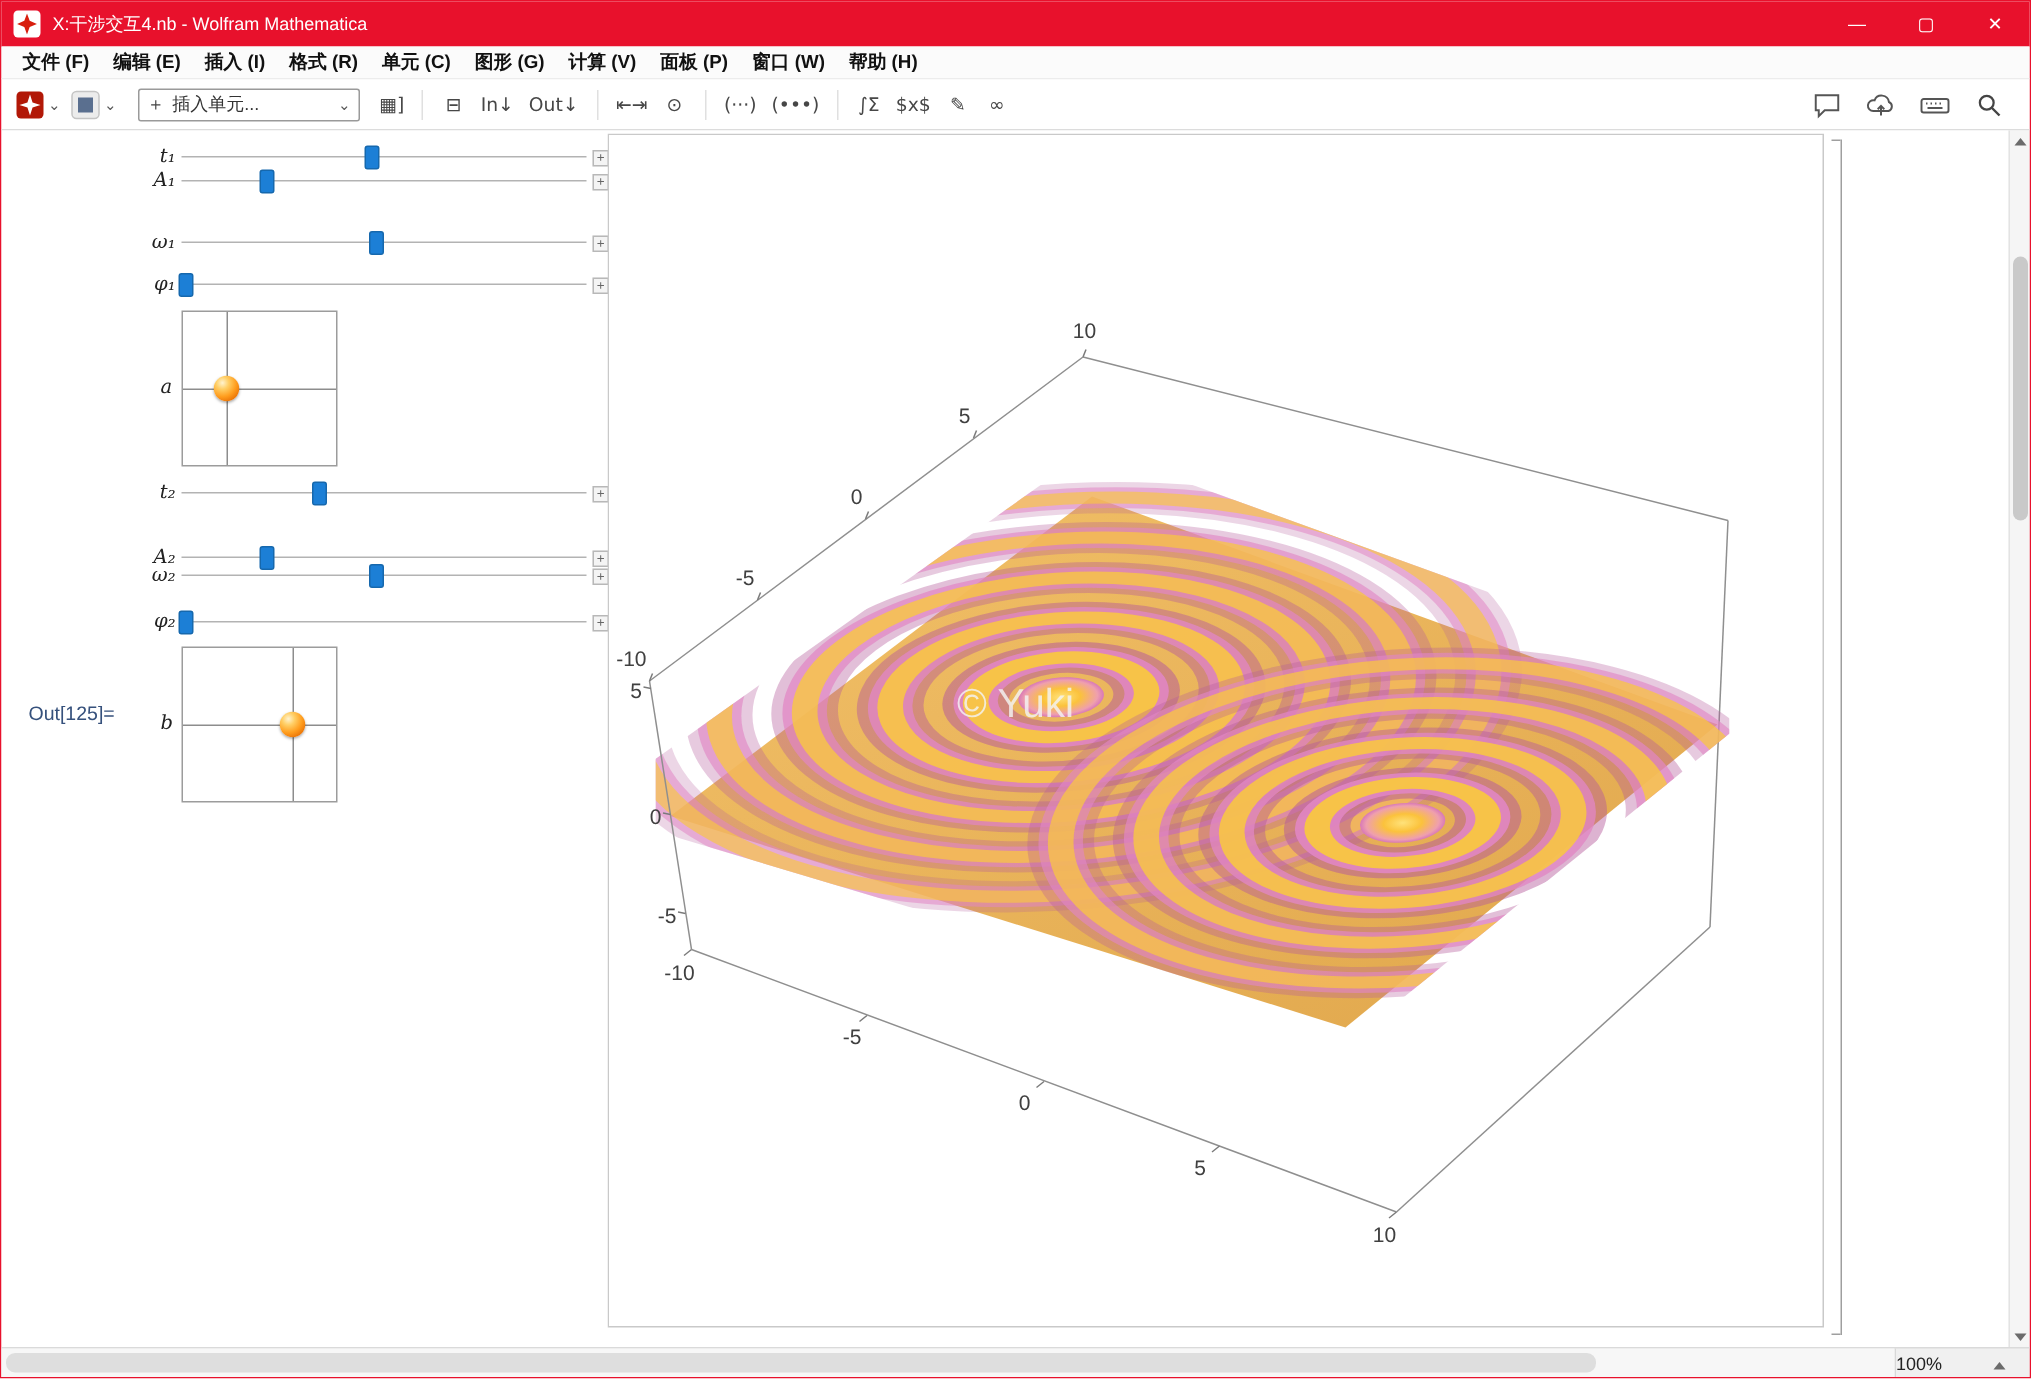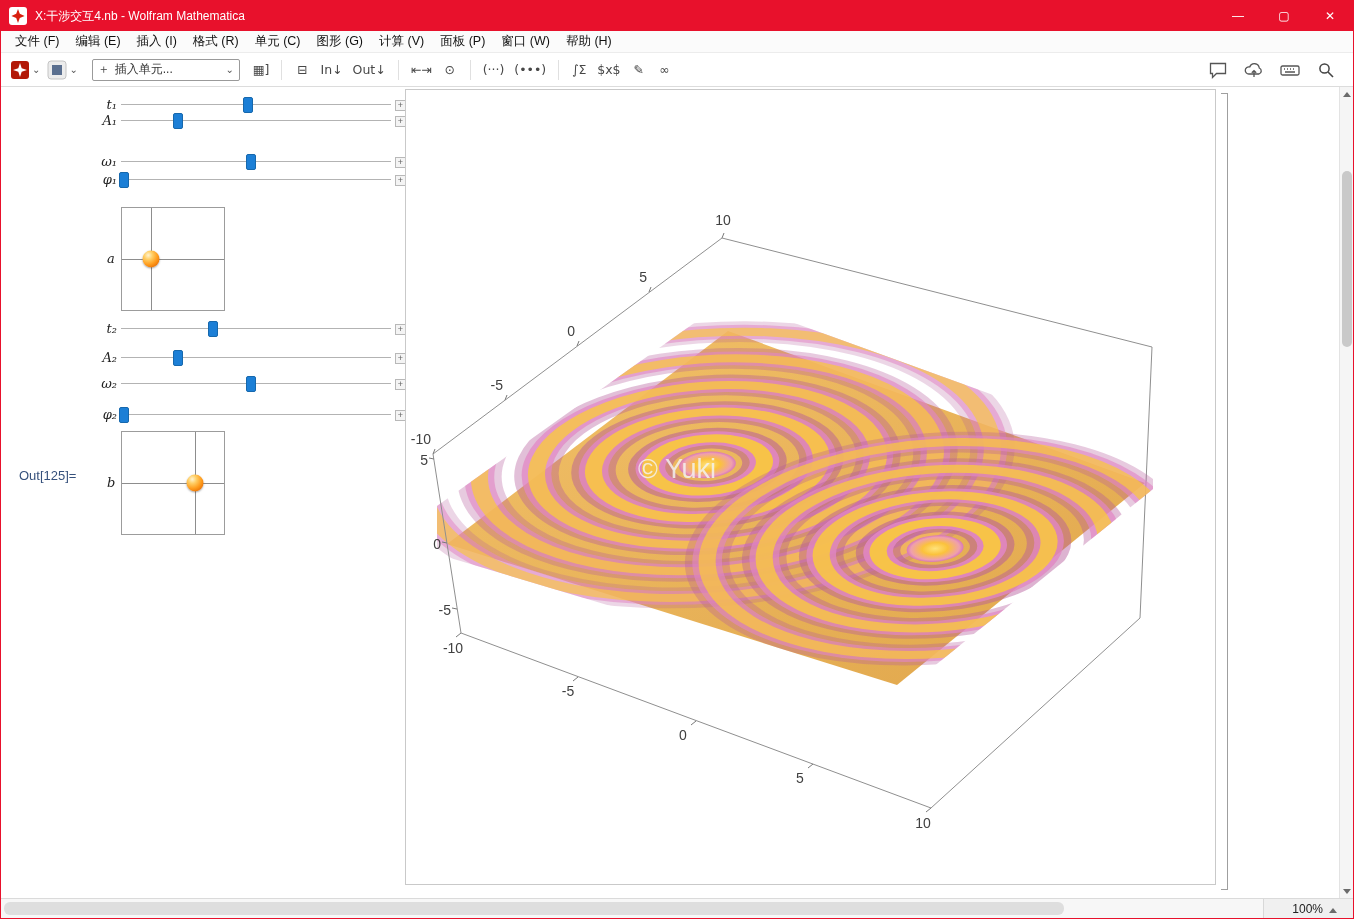--- a/index.html
+++ b/index.html
@@ -9,21 +9,21 @@
 
   
   .titlebar { position:absolute; left:0; top:0; width:100%; height:30px; background:#e8112c; display:flex; align-items:center; }
   .app-icon { width:18px; height:18px; margin:0 8px 0 8px; background:#fff; border-radius:3px; display:flex; align-items:center; justify-content:center; }
   .title-text { color:#fff; font-size:12px; }
   .win-btns { position:absolute; right:0; top:0; height:30px; display:flex; }
   .wbtn { width:46px; height:30px; border:none; background:transparent; color:#fff; font-size:12px; cursor:default; }
 
   
   .menubar { position:absolute; left:0; top:30px; width:100%; height:22px; background:#fbfbfb; display:flex; align-items:center; padding-left:6px; border-bottom:1px solid #ececec; }
-  .mitem { padding:2px 8px; font-size:12.5px; color:#111; }
+  .mitem { padding:2px 8px; font-size:12.5px; color:#111;font-weight:bold; }
 
   
   .toolbar { position:absolute; left:0; top:52px; width:100%; height:34px; background:#ffffff; border-bottom:1px solid #dcdcdc; display:flex; align-items:center; padding-left:8px; }
   .tb-ic { width:22px; height:22px; border:none; background:transparent; display:flex; align-items:center; justify-content:center; }
   .chev { font-size:10px; color:#555; margin:0 6px 0 1px; }
   .combo { width:148px; height:22px; border:1px solid #9a9a9a; border-radius:2px; display:flex; align-items:center; padding:0 5px; margin:0 8px; color:#333; font-size:12px; background:#fff; }
   .combo .plus { margin-right:5px; color:#444; }
   .combo .cchev { margin-left:auto; font-size:10px; color:#555; }
   .tb-tx { height:24px; min-width:26px; border:none; background:transparent; color:#474747; font-size:12.5px; padding:0 5px; font-family:"DejaVu Sans", sans-serif; }
   .sep { width:1px; height:20px; background:#e0e0e0; margin:0 7px; }
@@ -58,21 +58,21 @@
   .vscroll { position:absolute; right:0; top:86px; bottom:20px; width:14px; background:#f5f5f5; border-left:1px solid #e3e3e3; }
   .varrow { position:absolute; left:0; width:14px; height:14px; display:flex; align-items:center; justify-content:center; }
   .varrow.up { top:0; } .varrow.down { bottom:0; }
   .tri-up { width:0; height:0; border-left:4px solid transparent; border-right:4px solid transparent; border-bottom:5px solid #6b6b6b; }
   .tri-down { width:0; height:0; border-left:4px solid transparent; border-right:4px solid transparent; border-top:5px solid #6b6b6b; }
   .vthumb { position:absolute; left:2px; top:84px; width:10px; height:176px; background:#c9c9c9; border-radius:5px; }
 
   .statusbar { position:absolute; left:0; bottom:0; width:100%; height:20px; background:#f0f0f0; border-top:1px solid #dadada; display:flex; align-items:center; }
   .hscroll { position:relative; flex:1; height:100%; background:#f7f7f7; }
   .hthumb { position:absolute; left:3px; top:3px; height:13px; width:1060px; background:#dedede; border-radius:6px; }
-  .zoombox { width:90px; height:100%; display:flex; align-items:center; justify-content:flex-end; gap:6px; padding-right:16px; border-left:1px solid #d8d8d8; font-size:12px; color:#222; }
+  .zoombox { width:90px; height:100%; display:flex; align-items:center; justify-content:space-between; gap:6px; padding-right:16px; border-left:1px solid #d8d8d8; font-size:12px; color:#222; }
 
   svg text { font-family:"Liberation Sans", sans-serif; }
 </style>
 </head>
 <body>
 
 <div class="window">
 
   <div class="titlebar">
     <span class="app-icon">
@@ -185,21 +185,21 @@
         </div>
       <button class="splus">+</button>
     </div>
     <div class="srow" style="top:66px">
       <span class="slab">ω₁</span>
       <div class="strack">
           <div class="sthumb" style="left: calc(48% - 5px);"></div>
         </div>
       <button class="splus">+</button>
     </div>
-    <div class="srow" style="top:84px">
+    <div class="srow" style="top:94px">
       <span class="slab">φ₁</span>
       <div class="strack">
           <div class="sthumb" style="left: calc(1% - 5px);"></div>
         </div>
       <button class="splus">+</button>
     </div>
 
     <span class="loclab" style="left:106px; top:164px">a</span>
     <div class="locpad" style="top:120px">
       <div class="loc-v" style="left: 28%;"></div>
@@ -207,21 +207,21 @@
       <div class="loc-ball" style="left: 28%; top: 50%;"></div>
     </div>
 
     <div class="srow" style="top:233px">
       <span class="slab">t₂</span>
       <div class="strack">
           <div class="sthumb" style="left: calc(34% - 5px);"></div>
         </div>
       <button class="splus">+</button>
     </div>
-    <div class="srow" style="top:262px">
+    <div class="srow" style="top:276px">
       <span class="slab">A₂</span>
       <div class="strack">
           <div class="sthumb" style="left: calc(21% - 5px);"></div>
         </div>
       <button class="splus">+</button>
     </div>
     <div class="srow" style="top:288px">
       <span class="slab">ω₂</span>
       <div class="strack">
           <div class="sthumb" style="left: calc(48% - 5px);"></div>

